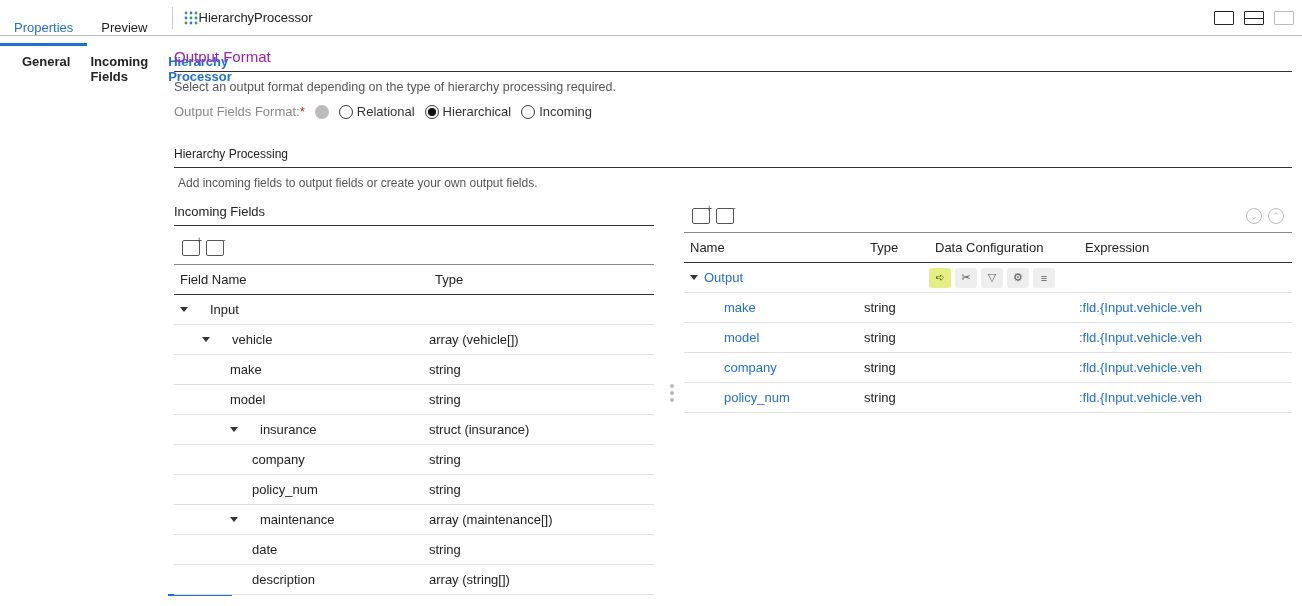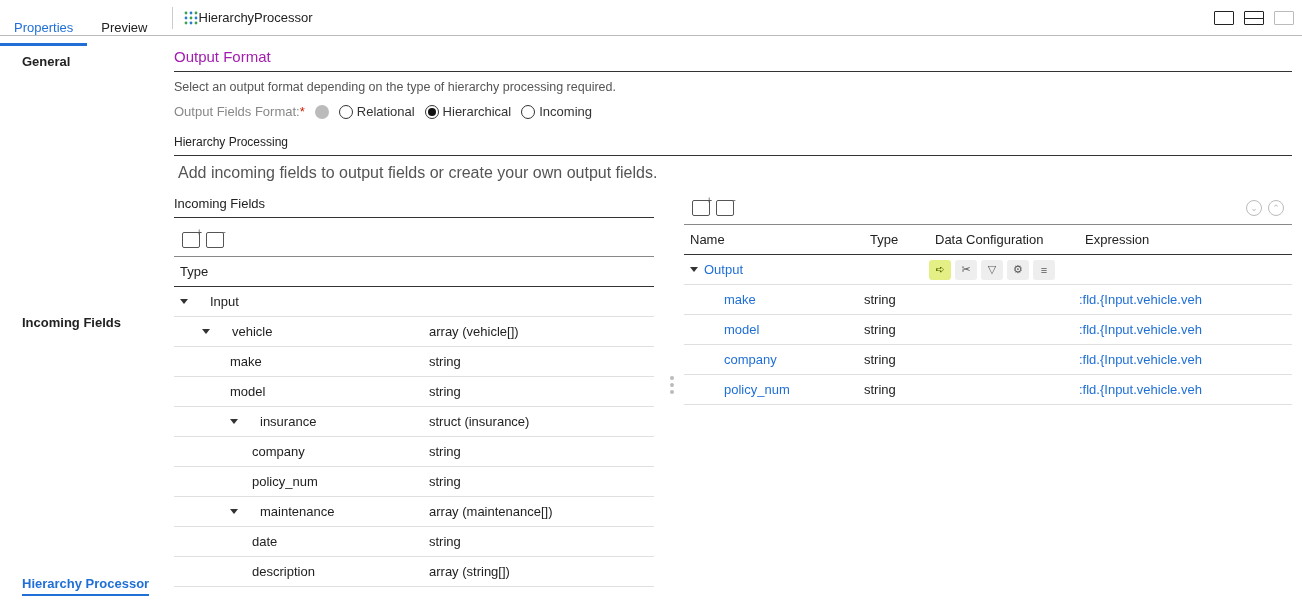--- a/index.html
+++ b/index.html
@@ -79,23 +79,21 @@
   }
 
   .body-wrap {
     display: flex;
     height: calc(100% - 36px);
   }
   .sidebar {
     width: 170px;
     padding: 18px 10px 10px 22px;
     display: flex;
-    flex-direction: column;
     gap: 20px;
-    justify-content: space-between;
   }
   .side-item {
     font-size: 13px;
     font-weight: 600;
     color: #222;
     cursor: pointer;
   }
   .side-item.active {
     color: #1f6fd6;
     border-bottom: 2px solid #1f6fd6;
@@ -121,21 +119,21 @@
     font-size: 12.5px;
     color: #555;
     margin-bottom: 10px;
   }
   .format-row {
     display: flex;
     align-items: center;
     gap: 10px;
     font-size: 13px;
     color: #666;
-    margin-bottom: 16px;
+    margin-bottom: 28px;
   }
   .format-label {
     color: #888;
   }
   .req-star { color: #c20; }
   .help-icon {
     width: 14px; height: 14px;
     border-radius: 50%;
     background: #bbb;
     display: inline-block;
@@ -163,21 +161,21 @@
   }
 
   .hier-title {
     font-size: 12px;
     font-weight: 400;
     padding-bottom: 6px;
     border-bottom: 1px solid #333;
     margin-bottom: 8px;
   }
   .hier-desc {
-    font-size: 16px;
+    font-size: 12px;
     color: #555;
     margin-bottom: 14px;
     padding-left: 4px;
   }
 
   .panels {
     display: flex;
     gap: 30px;
   }
   .panel {
@@ -394,20 +392,21 @@
 
     <div class="panels">
 
       <div class="panel panel-left drag-dots">
         <div class="panel-title">Incoming Fields</div>
         <div class="toolbar">
           <span class="tool-icon plus"></span>
           <span class="tool-icon minus"></span>
         </div>
         <div class="grid-header">
+          <div class="in-col-name">Field Name</div>
           <div class="in-col-type">Type</div>
         </div>
         <div id="incoming-rows">
             <div class="tree-row">
               <div class="in-col-name name indent0">
                 <span class="caret"></span>
                 <span>Input</span>
               </div>
               <div class="in-col-type"></div>
             </div>

